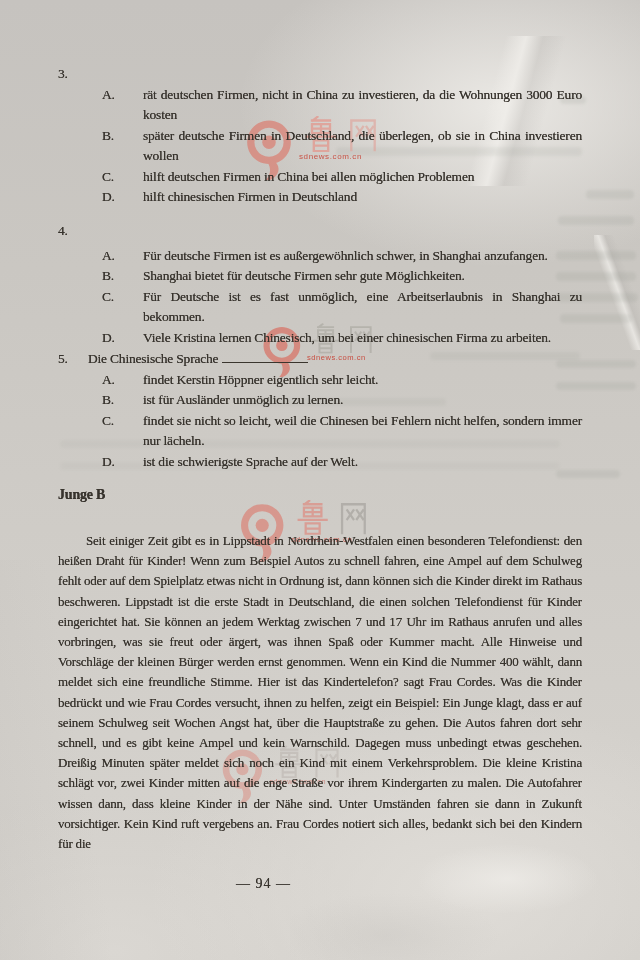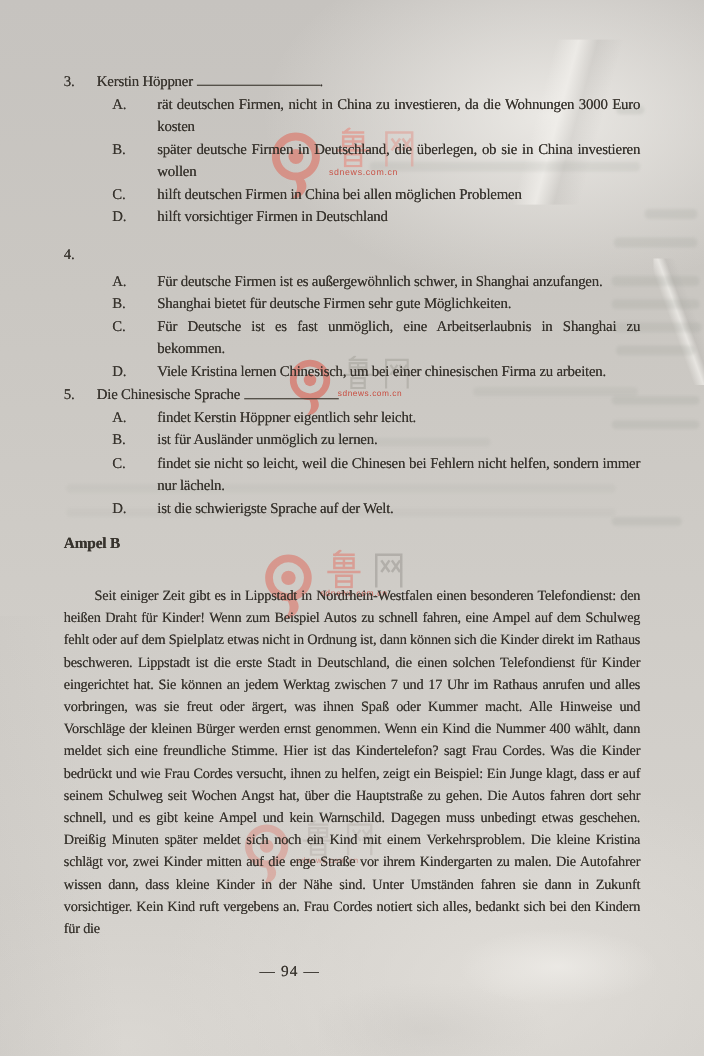--- a/index.html
+++ b/index.html
@@ -173,41 +173,37 @@
     <g stroke="currentColor" stroke-width="2.6" fill="none" stroke-linecap="square">
       <path d="M7 38 V5 H33 V38 M13 12 L20 22 M20 12 L13 22 M24 12 L31 22 M31 12 L24 22"></path>
     </g>
   </svg>
   <div class="wmtext">sdnews.com.cn</div>
 </div>
 
 <div class="abs q" style="top:64px;">
   <div class="qhead">
     <span class="qnum">3.</span>
-    <span>
-      <span>Kerstin Höppner</span>
-      <span class="blank" style="width:112px;"></span><span>.</span>
-    </span>
   </div>
   <div class="opts">
     <div class="opt">
       <span class="letter">A.</span>
       <span class="otext">rät deutschen Firmen, nicht in China zu investieren, da die Wohnungen 3000 Euro kosten</span>
     </div>
     <div class="opt">
       <span class="letter">B.</span>
       <span class="otext">später deutsche Firmen in Deutschland, die überlegen, ob sie in China investieren wollen</span>
     </div>
     <div class="opt">
       <span class="letter">C.</span>
       <span class="otext">hilft deutschen Firmen in China bei allen möglichen Problemen</span>
     </div>
     <div class="opt">
       <span class="letter">D.</span>
-      <span class="otext">hilft vorsichtiger Firmen in Deutschland</span>
+      <span class="otext">hilft chinesischen Firmen in Deutschland</span>
     </div>
   </div>
 </div>
 
 <div class="abs q" style="top:221px;">
   <div class="qhead">
     <span class="qnum">4.</span>
   </div>
   <div class="opts" style="margin-top:4px;">
     <div class="opt">
@@ -250,16 +246,16 @@
       <span class="letter">C.</span>
       <span class="otext">findet sie nicht so leicht, weil die Chinesen bei Fehlern nicht helfen, sondern immer nur lächeln.</span>
     </div>
     <div class="opt">
       <span class="letter">D.</span>
       <span class="otext">ist die schwierigste Sprache auf der Welt.</span>
     </div>
   </div>
 </div>
 
-<div class="abs textb">Ampel B</div>
+<div class="abs textb">Junge B</div>
 <p class="abs para">Seit einiger Zeit gibt es in Lippstadt in Nordrhein-Westfalen einen besonderen Telefondienst: den heißen Draht für Kinder! Wenn zum Beispiel Autos zu schnell fahren, eine Ampel auf dem Schulweg fehlt oder auf dem Spielplatz etwas nicht in Ordnung ist, dann können sich die Kinder direkt im Rathaus beschweren. Lippstadt ist die erste Stadt in Deutschland, die einen solchen Telefondienst für Kinder eingerichtet hat. Sie können an jedem Werktag zwischen 7 und 17 Uhr im Rathaus anrufen und alles vorbringen, was sie freut oder ärgert, was ihnen Spaß oder Kummer macht. Alle Hinweise und Vorschläge der kleinen Bürger werden ernst genommen. Wenn ein Kind die Nummer 400 wählt, dann meldet sich eine freundliche Stimme. Hier ist das Kindertelefon? sagt Frau Cordes. Was die Kinder bedrückt und wie Frau Cordes versucht, ihnen zu helfen, zeigt ein Beispiel: Ein Junge klagt, dass er auf seinem Schulweg seit Wochen Angst hat, über die Hauptstraße zu gehen. Die Autos fahren dort sehr schnell, und es gibt keine Ampel und kein Warnschild. Dagegen muss unbedingt etwas geschehen. Dreißig Minuten später meldet sich noch ein Kind mit einem Verkehrsproblem. Die kleine Kristina schlägt vor, zwei Kinder mitten auf die enge Straße vor ihrem Kindergarten zu malen. Die Autofahrer wissen dann, dass kleine Kinder in der Nähe sind. Unter Umständen fahren sie dann in Zukunft vorsichtiger. Kein Kind ruft vergebens an. Frau Cordes notiert sich alles, bedankt sich bei den Kindern für die</p>
 
 <div class="abs pageno">— 94 —</div>
 
 </body></html>

